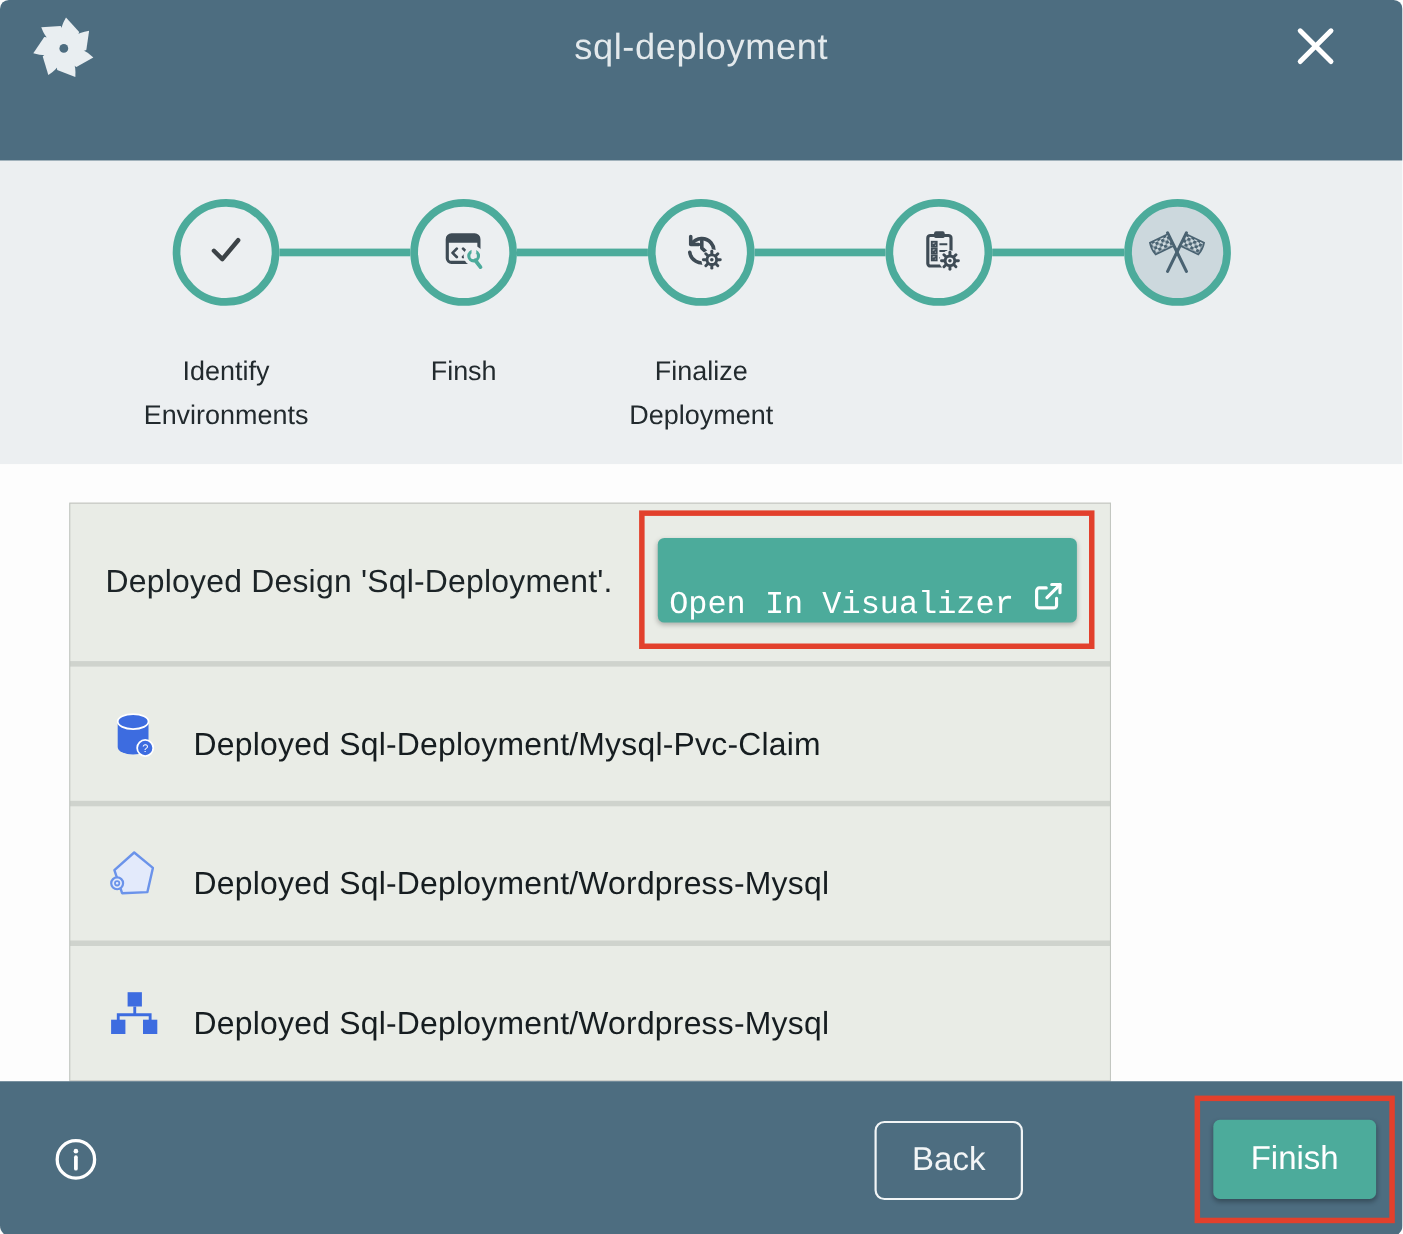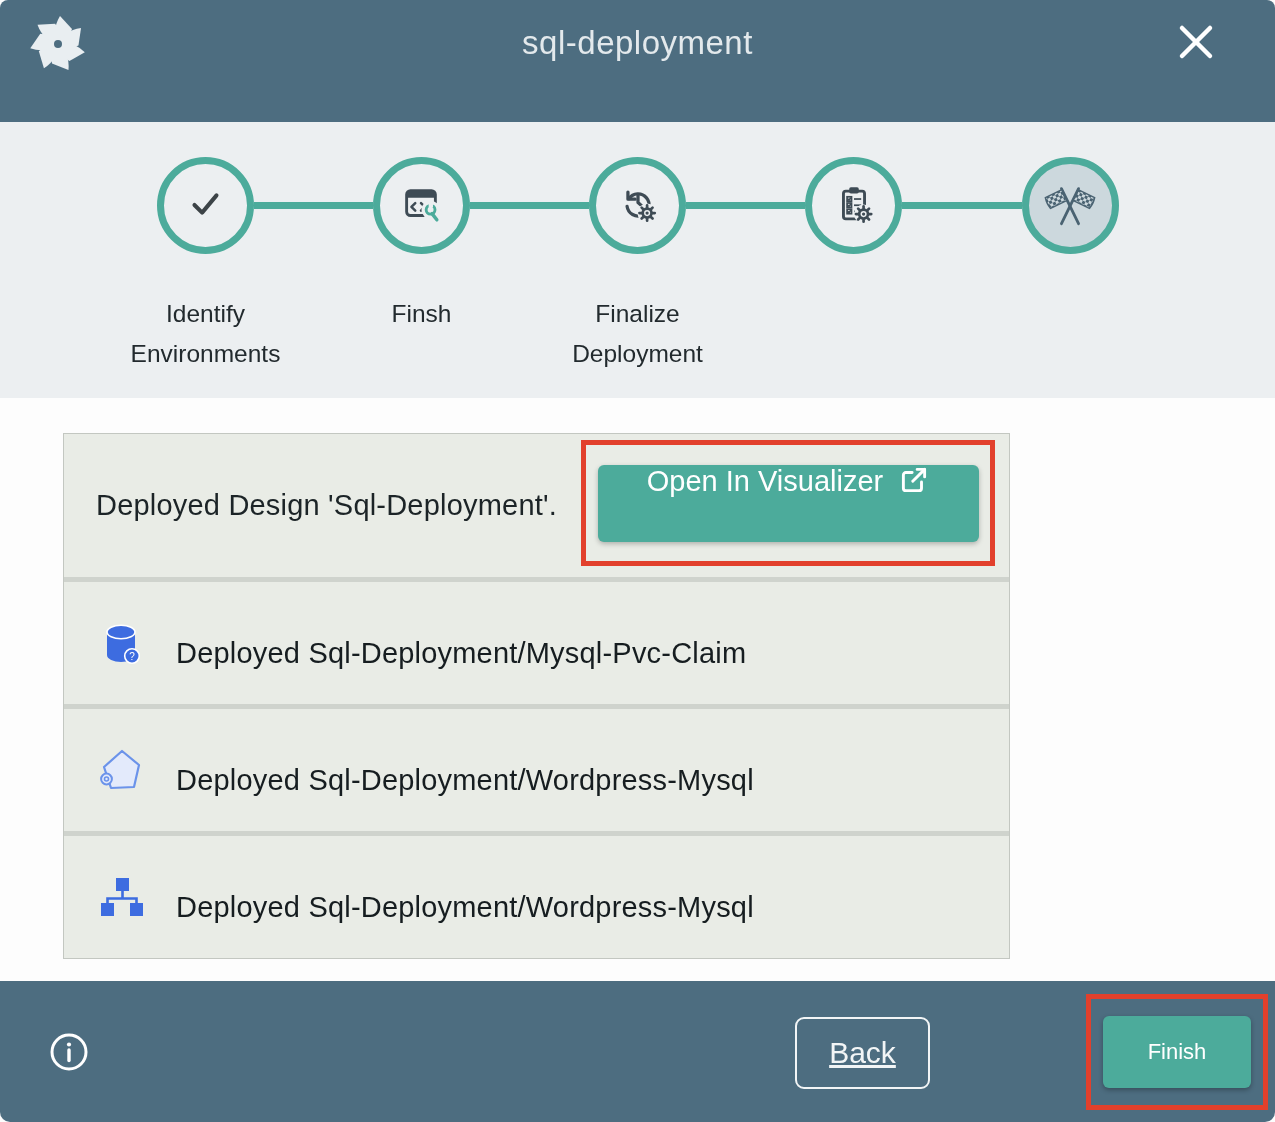--- a/index.html
+++ b/index.html
@@ -1,21 +1,21 @@
 <!DOCTYPE html>
 <html><head>
 <meta charset="utf-8">
 <style>
   * { margin:0; padding:0; box-sizing:border-box; }
   html,body { width:1275px; height:1122px; background:#ffffff; font-family:"Liberation Sans", sans-serif; overflow:hidden; }
 
   .dialog { width:1275px; height:1122px; display:flex; flex-direction:column; background:#fdfdfd; }
 
   
-  .hdr { position:relative; height:122px; background:#4d6d80; border-radius:8px 8px 0 0; flex:0 0 auto; }
+  .hdr { position:relative; height:146px; background:#4d6d80; border-radius:8px 8px 0 0; flex:0 0 auto; }
   .hdr-logo { position:absolute; left:26px; top:12px; width:64px; height:64px; }
   .hdr-title { position:absolute; left:0; right:0; top:24px; text-align:center; color:#e3e9ec; font-size:33px; font-weight:400; letter-spacing:.5px; }
   .hdr-close { position:absolute; right:58px; top:21px; width:42px; height:42px; background:transparent; border:none; cursor:pointer; }
 
   
   .stepper { height:276px; background:#eceff1; flex:0 0 auto; padding-top:35px; }
   .circles { width:962px; margin:0 auto; display:flex; align-items:center; }
   .circle { width:97px; height:97px; flex:0 0 auto; border:7px solid #4cab9b; border-radius:50%; background:#eceff1; display:flex; align-items:center; justify-content:center; }
   .circle.active { background:#ccd8dd; }
   .connector { flex:1 1 auto; height:7px; background:#4cab9b; }
@@ -28,31 +28,31 @@
   .row { background:#e9ece6; display:flex; align-items:center; }
   .row-main { height:143px; position:relative; padding-left:32px; }
   .row-item { height:122px; padding-left:33px; gap:31px; }
   .msg { font-size:29px; color:#1c2427; letter-spacing:.2px; }
   .row-text { font-size:29px; color:#161d20; letter-spacing:.2px;margin-top:20px; }
   .row-icon { width:48px; height:48px; flex:0 0 auto; }
 
   .red-box { border:5px solid #e2402c; display:flex; align-items:center; justify-content:center; }
   .red-box.viz { position:absolute; right:14px; top:6px; width:414px; height:126px; }
   .viz-btn { width:381px; height:77px; background:#4cab9b; border:none; border-radius:6px; color:#ffffff;
-             font-size:29px; font-family:Liberation Sans, sans-serif; display:flex; align-items:flex-start; justify-content:center;
+             font-size:29px; font-family:Liberation Mono, monospace; display:flex; align-items:flex-end; justify-content:center;
              gap:16px; cursor:pointer; box-shadow:0 2px 5px rgba(0,0,0,.25); }
 
   
   .ftr { position:relative; height:141px; background:#4d6d80; border-radius:0 0 10px 10px; flex:0 0 auto; margin-top:auto; }
   .info-btn { position:absolute; left:48px; top:1032px; } 
   .ftr .info-btn { position:absolute; left:48px; top:50%; transform:translateY(-50%); width:42px; height:42px; background:transparent; border:none; cursor:pointer; }
   .back-btn { position:absolute; right:345px; top:36px; width:135px; height:72px; background:transparent; border:2px solid #f2f5f6; border-radius:9px;
-              color:#f2f5f6; font-size:30px; font-family:"Liberation Sans",sans-serif; cursor:pointer;text-decoration:underline; }
+              color:#f2f5f6; font-size:30px; font-family:"Liberation Sans",sans-serif; cursor:pointer; }
   .red-box.fin { position:absolute; right:7px; top:13px; width:182px; height:116px; }
-  .finish-btn { width:148px; height:72px; background:#4cab9b; border:none; border-radius:6px; color:#ffffff; font-size:22px;
+  .finish-btn { width:148px; height:72px; background:#4cab9b; border:none; border-radius:6px; color:#ffffff; font-size:30px;
                 font-family:"Liberation Sans",sans-serif; cursor:pointer; box-shadow:0 2px 5px rgba(0,0,0,.3); }
 </style>
 </head>
 <body>
 
 <div class="dialog">
 
   <div class="hdr">
     <span class="hdr-logo">
       <svg viewBox="0 0 64 64" width="64" height="64">

